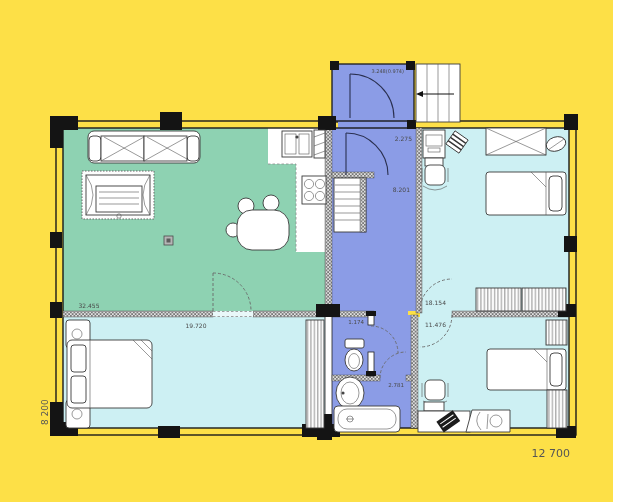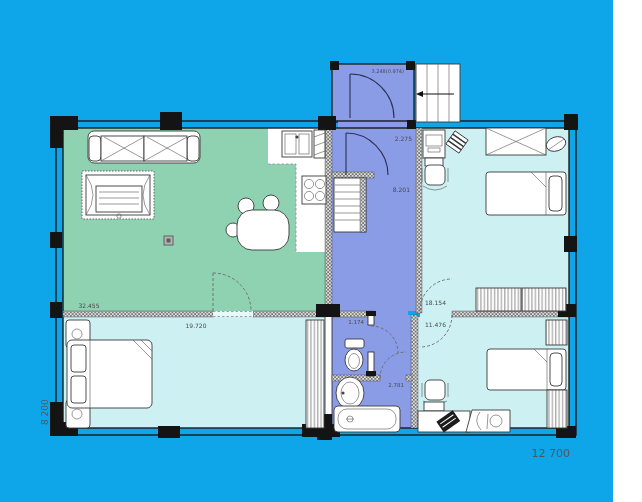--- a/index.html
+++ b/index.html
@@ -1,16 +1,16 @@
 <!DOCTYPE html>
 <html><head>
 <meta charset="utf-8">
 <style>
   html,body{margin:0;padding:0;background:#fff;}
-  #stage{width:613px;height:502px;position:relative;background:#0ea5e9;overflow:hidden;}
+  #stage{width:613px;height:502px;position:relative;background:#fde047;overflow:hidden;}
   .wall{fill:none;stroke:#1a1a1a;stroke-width:1.4;}
   .pwall{fill:#ffffff;stroke:#222;stroke-width:0.8;}
   .hband{stroke:#444;stroke-width:0.4;}
   .pier{fill:#141414;}
   .furn{fill:#ffffff;stroke:#3a3a3a;stroke-width:0.9;}
   .thin{stroke:#555;stroke-width:0.6;fill:none;}
   .dash{fill:none;stroke:#6a6a6a;stroke-width:0.9;stroke-dasharray:3 2;}
   .kdash{fill:none;stroke:#8a8a8a;stroke-width:0.8;stroke-dasharray:2.5 2;}
   .door{fill:none;stroke:#2a3050;stroke-width:1.1;}
   .lbl{font-family:"DejaVu Sans",sans-serif;fill:#4a4a4a;}

